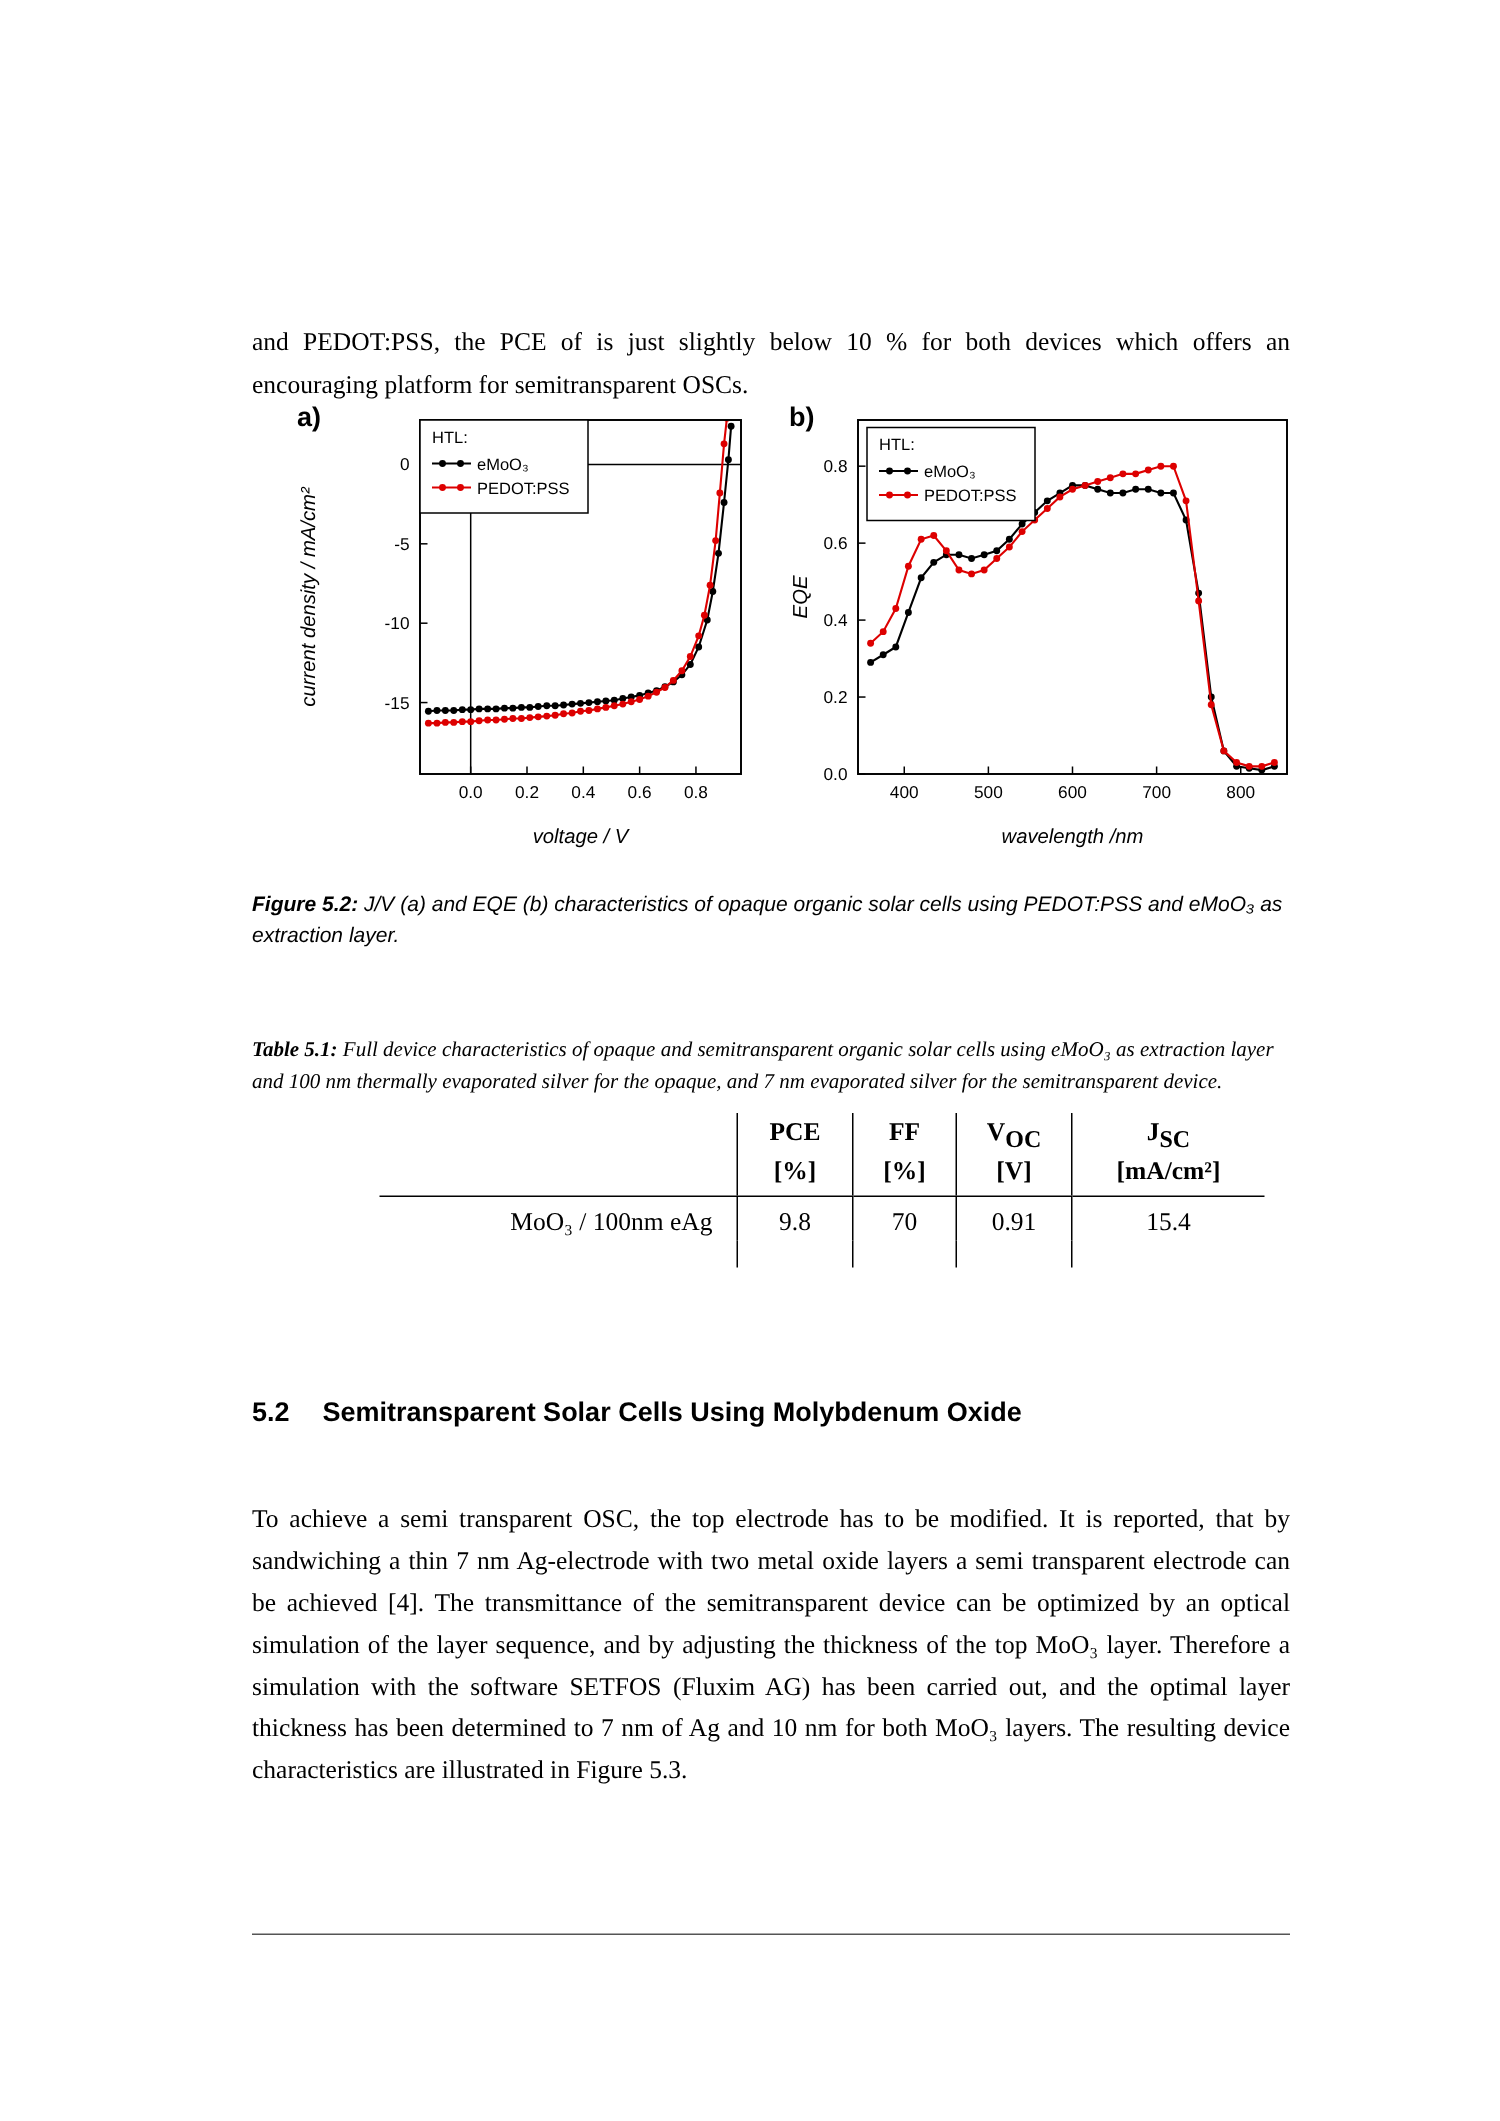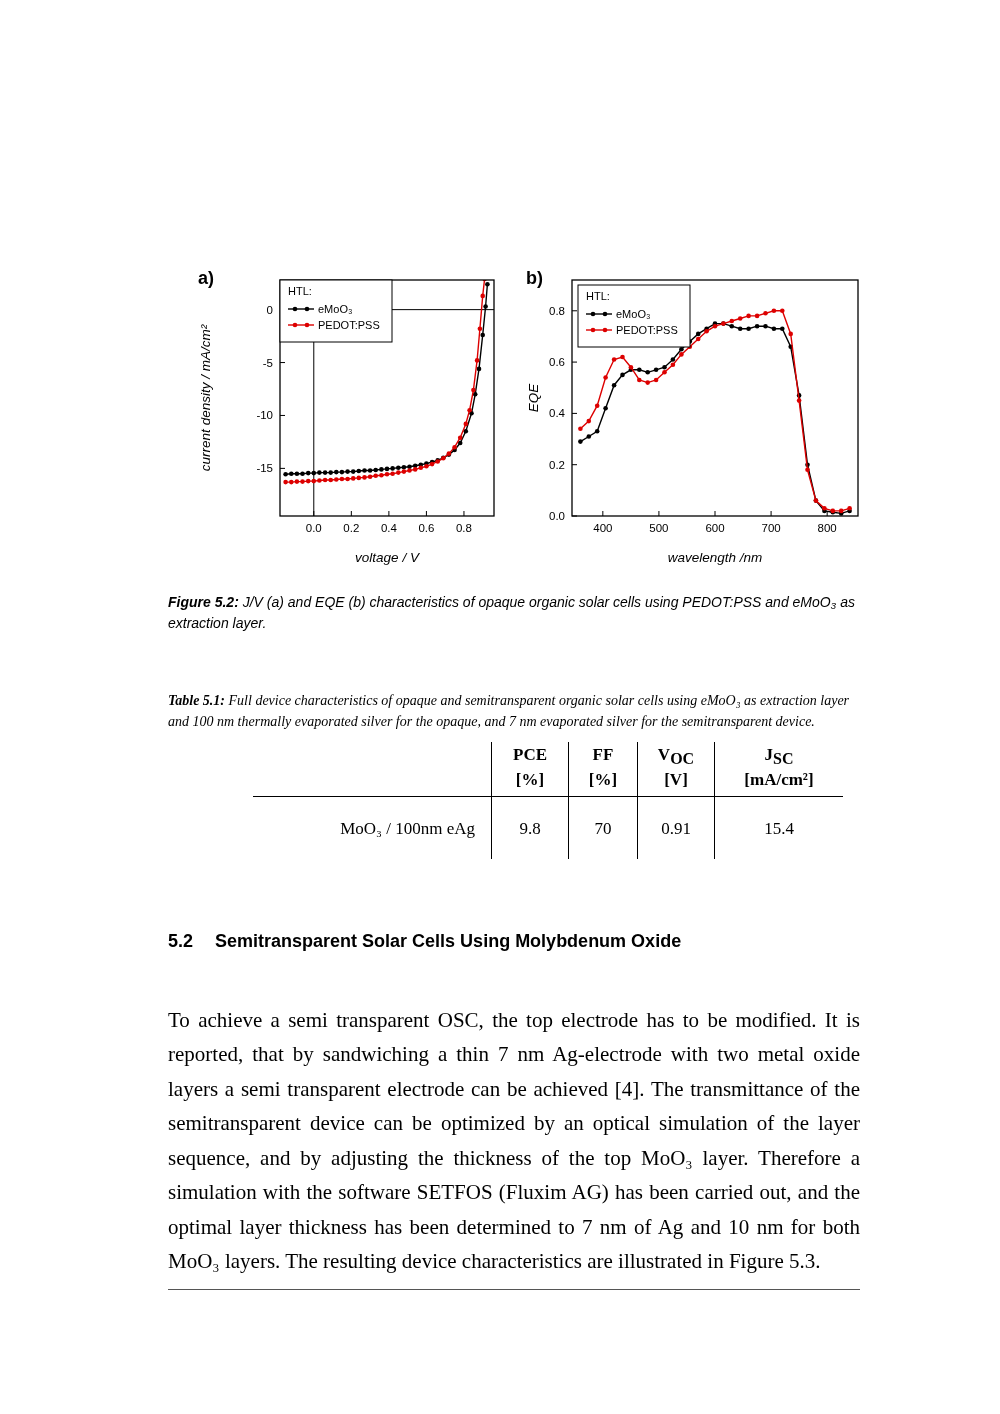--- a/index.html
+++ b/index.html
@@ -27,39 +27,40 @@
   .dev-table{position:absolute;left:253px;top:742px;border-collapse:collapse;font-size:17px;}
   .dev-table th,.dev-table td{padding:2px 12px;}
   .dev-table thead th{font-weight:bold;border-bottom:1.5px solid #000;padding-bottom:5px;
                       text-align:center;line-height:1.25;margin-top:44px;}
   .dev-table .num{border-left:1.5px solid #000;text-align:center;}
   .dev-table .lbl{text-align:right;padding-right:16px;min-width:210px;}
   .dev-table .c-pce{min-width:52px;}
   .dev-table .c-ff{min-width:44px;}
   .dev-table .c-voc{min-width:52px;}
   .dev-table .c-jsc{min-width:104px;}
-  .dev-table tbody .datarow td{padding-top:22px;}
+  .dev-table tbody .datarow td{padding-top:7px;}
   .dev-table .spacer td{height:18px;padding:0;}
   .dev-table sub{font-size:16px;}
 
   .section-heading{position:absolute;left:168px;top:916px;width:692px;
                    font-family:"Liberation Sans",sans-serif;font-weight:bold;font-size:18px;}
   .section-number{margin-right:22px;}
 
-  .body-par{position:absolute;left:168px;top:982px;width:692px;font-size:21px;
+  .body-par{position:absolute;left:168px;top:982px;width:692px;font-size:17px;
             line-height:1.64;text-align:justify;}
 
   .footer-rule{position:absolute;left:168px;top:1289px;width:692px;border-top:1px solid #555;}
   .page-number{position:absolute;left:168px;top:1297px;width:692px;text-align:right;font-size:16px;}
 </style>
 </head>
 <body>
 
 <div class="page">
 
+  <p class="intro">and PEDOT:PSS, the PCE of is just slightly below 10 % for both devices which offers an encouraging platform for semitransparent OSCs.</p>
 
   <div class="figure-row">
     <div class="panel panel-a">
       <span class="panel-label">a)</span>
       <svg width="312" height="302">
           <defs>
             <clipPath id="clip0">
               <rect x="84" y="14" width="214" height="236"></rect>
             </clipPath>
           </defs>

